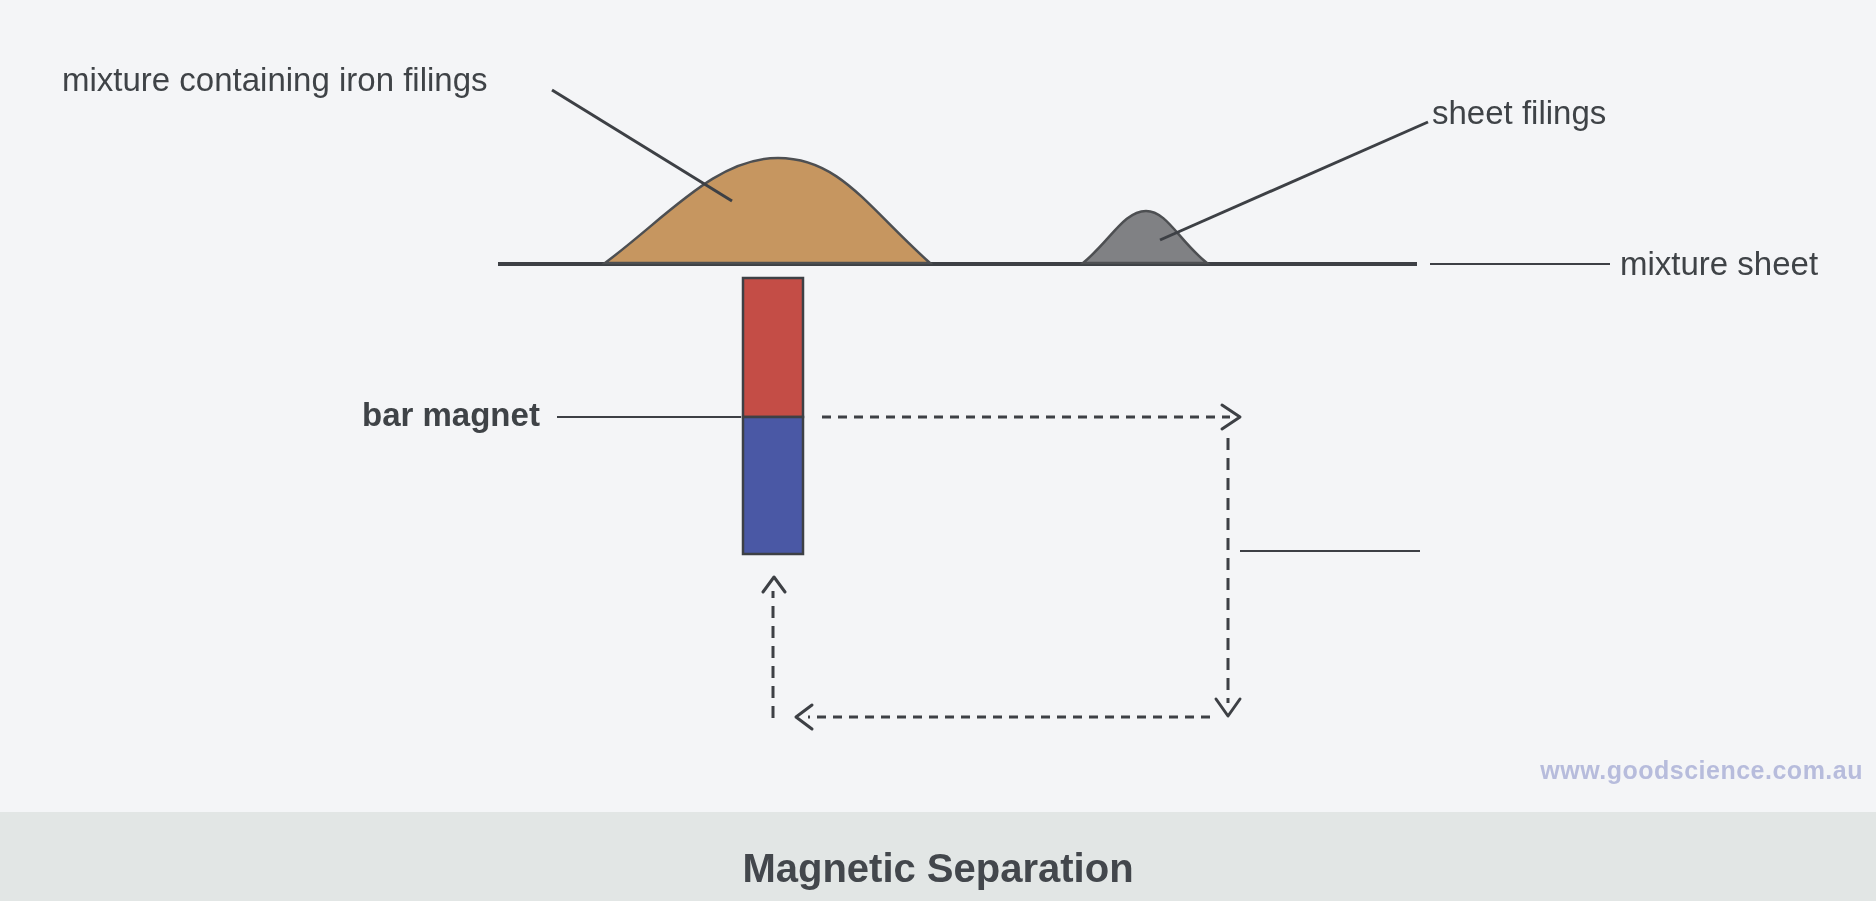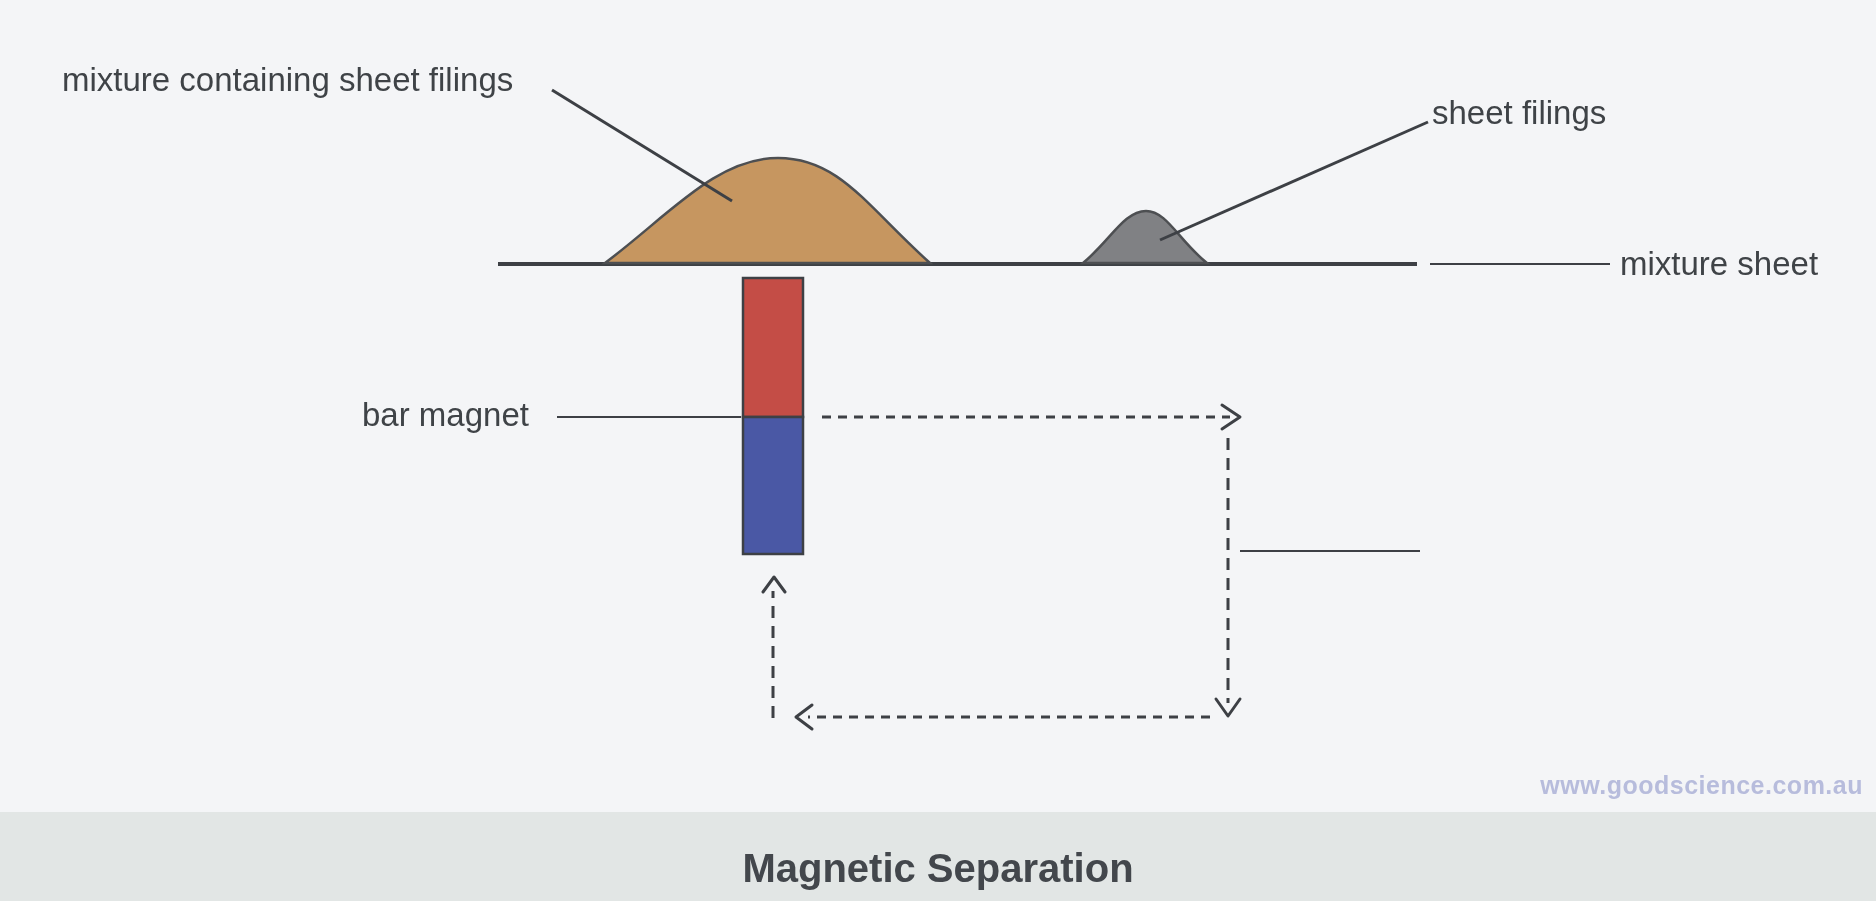--- a/index.html
+++ b/index.html
@@ -18,21 +18,20 @@
     line-height:1.2;
     white-space:nowrap;
     font-weight:400;
   }
   .watermark{
     position:absolute;
     right:13px;top:756px;
     font-size:25px;font-weight:700;
     color:var(--watermark,#b7bcdc);
     letter-spacing:0.5px;
-    margin-top:15px;
   }
   .footer-band{
     position:absolute;left:0;top:788px;
     width:100%;height:113px;
     background:var(--footer-band,#e2e6e5);
     display:flex;align-items:center;justify-content:center;margin-top:24px;
   }
   .footer-title{
     font-size:40px;font-weight:700;
     color:var(--title-text,#43474c);
@@ -66,27 +65,27 @@
     <line x1="1228" y1="438" x2="1228" y2="703" style="stroke:var(--line);stroke-width:3;stroke-dasharray:12 8"></line>
     <path d="M1216,699 L1228,716 L1240,699" style="fill:none;stroke:var(--line);stroke-width:3;stroke-linecap:round;stroke-linejoin:round"></path>
 
     <line x1="1210" y1="717" x2="808" y2="717" style="stroke:var(--line);stroke-width:3;stroke-dasharray:9 7"></line>
     <path d="M812,705 L796,717 L812,729" style="fill:none;stroke:var(--line);stroke-width:3;stroke-linecap:round;stroke-linejoin:round"></path>
 
     <line x1="773" y1="718" x2="773" y2="591" style="stroke:var(--line);stroke-width:3;stroke-dasharray:12 8"></line>
     <path d="M763,592 L774,577 L785,592" style="fill:none;stroke:var(--line);stroke-width:3;stroke-linecap:round;stroke-linejoin:round"></path>
   </svg>
 
-  <div class="label" style="left:62px;top:60px;">mixture containing sheet filings</div>
+  <div class="label" style="left:62px;top:60px;">mixture containing iron filings</div>
 
   <div class="label" style="left:1432px;top:93px;">sheet filings</div>
 
   <div class="label" style="left:1620px;top:244px;">mixture sheet</div>
 
-  <div class="label" style="left:362px;top:395px;">bar magnet</div>
+  <div class="label" style="left:362px;top:395px;font-weight:bold;">bar magnet</div>
 
 
   <div class="watermark">www.goodscience.com.au</div>
 
   <div class="footer-band">
     <div class="footer-title">Magnetic Separation</div>
   </div>
 
 </div>
 

